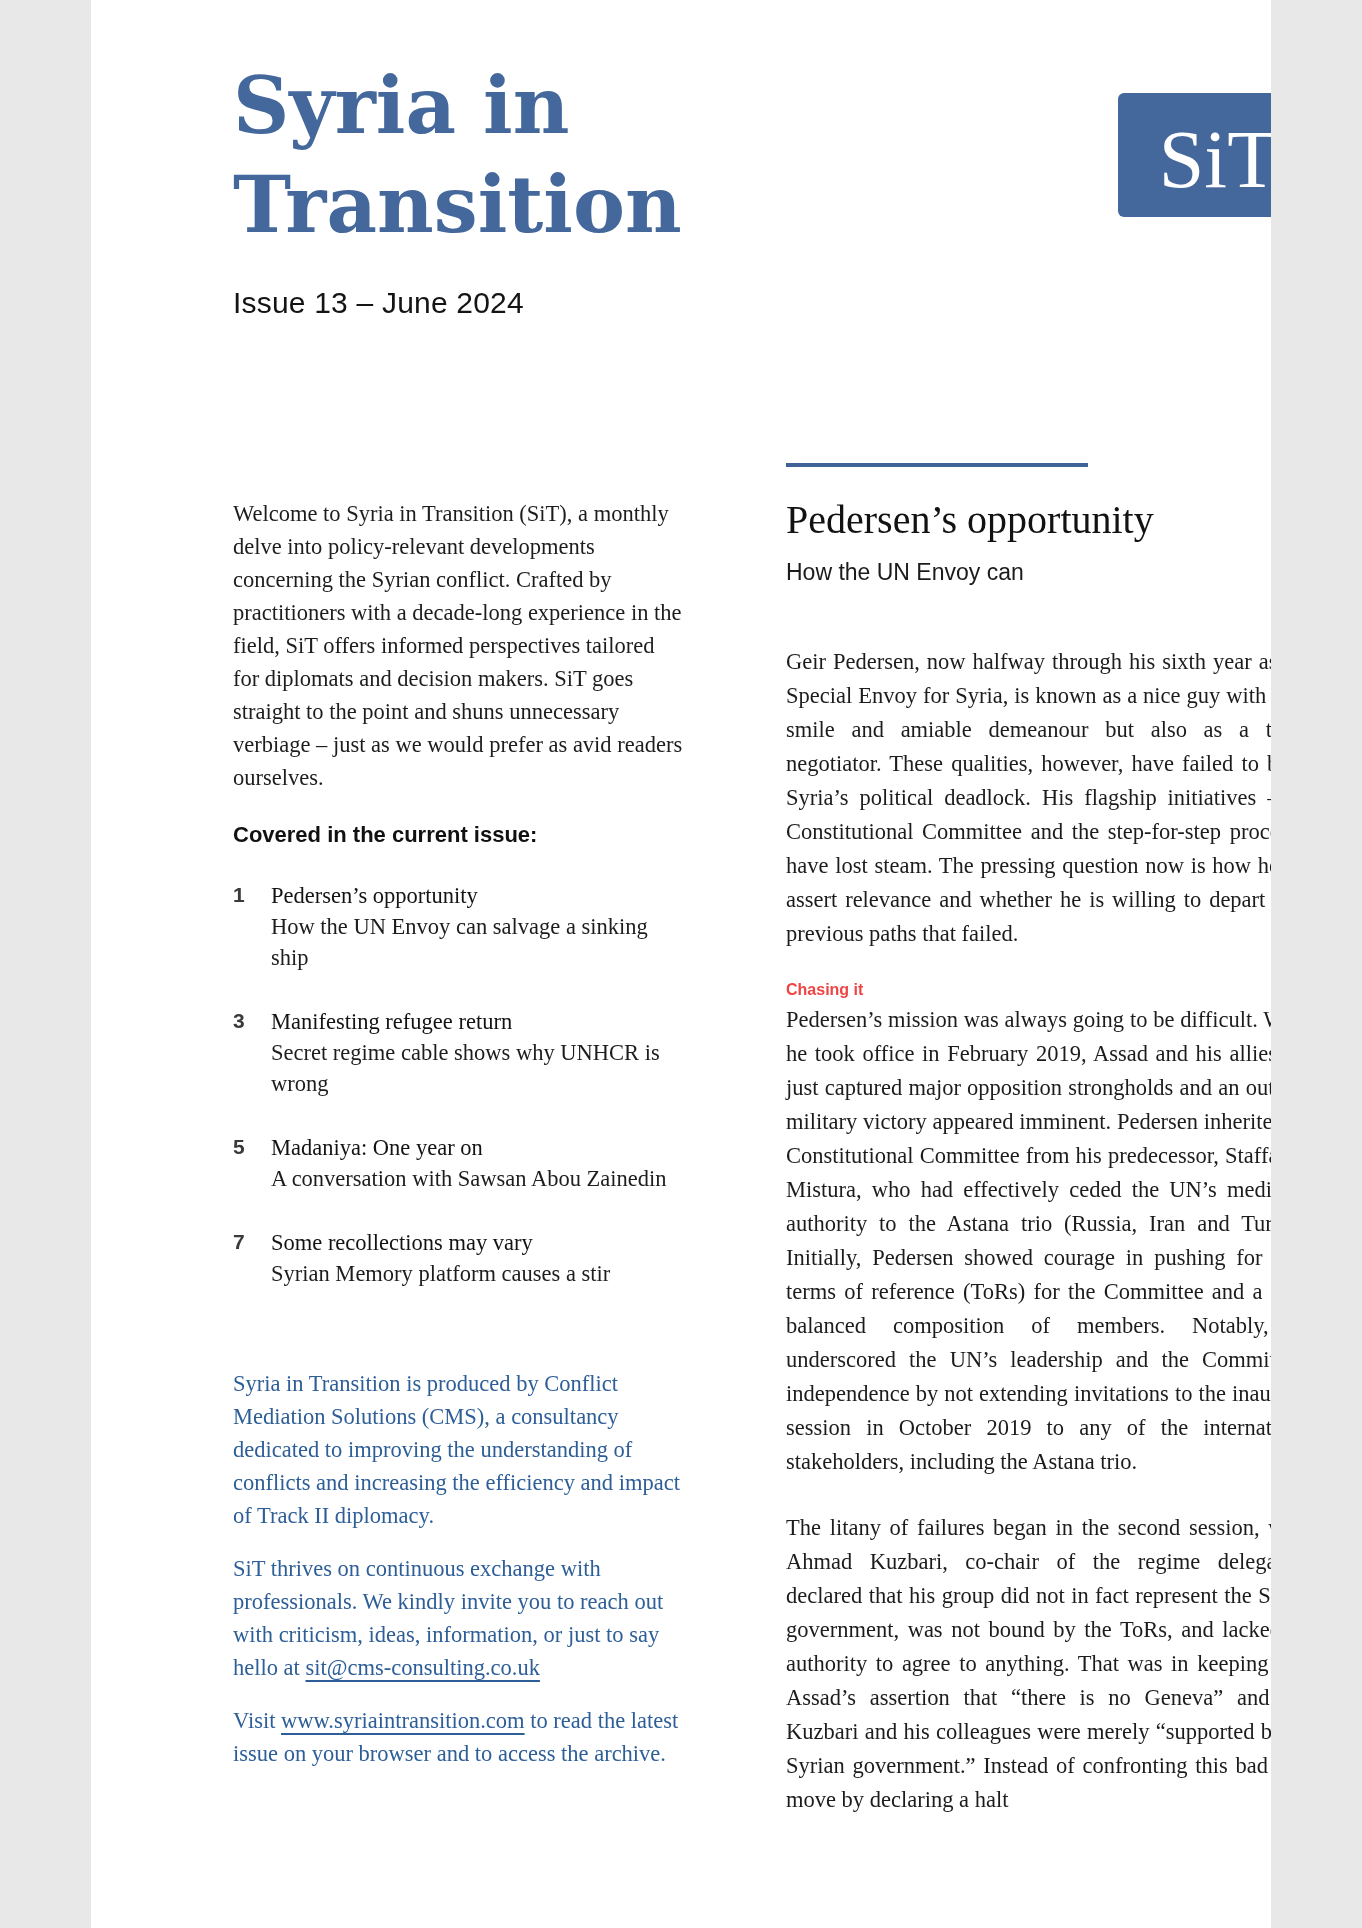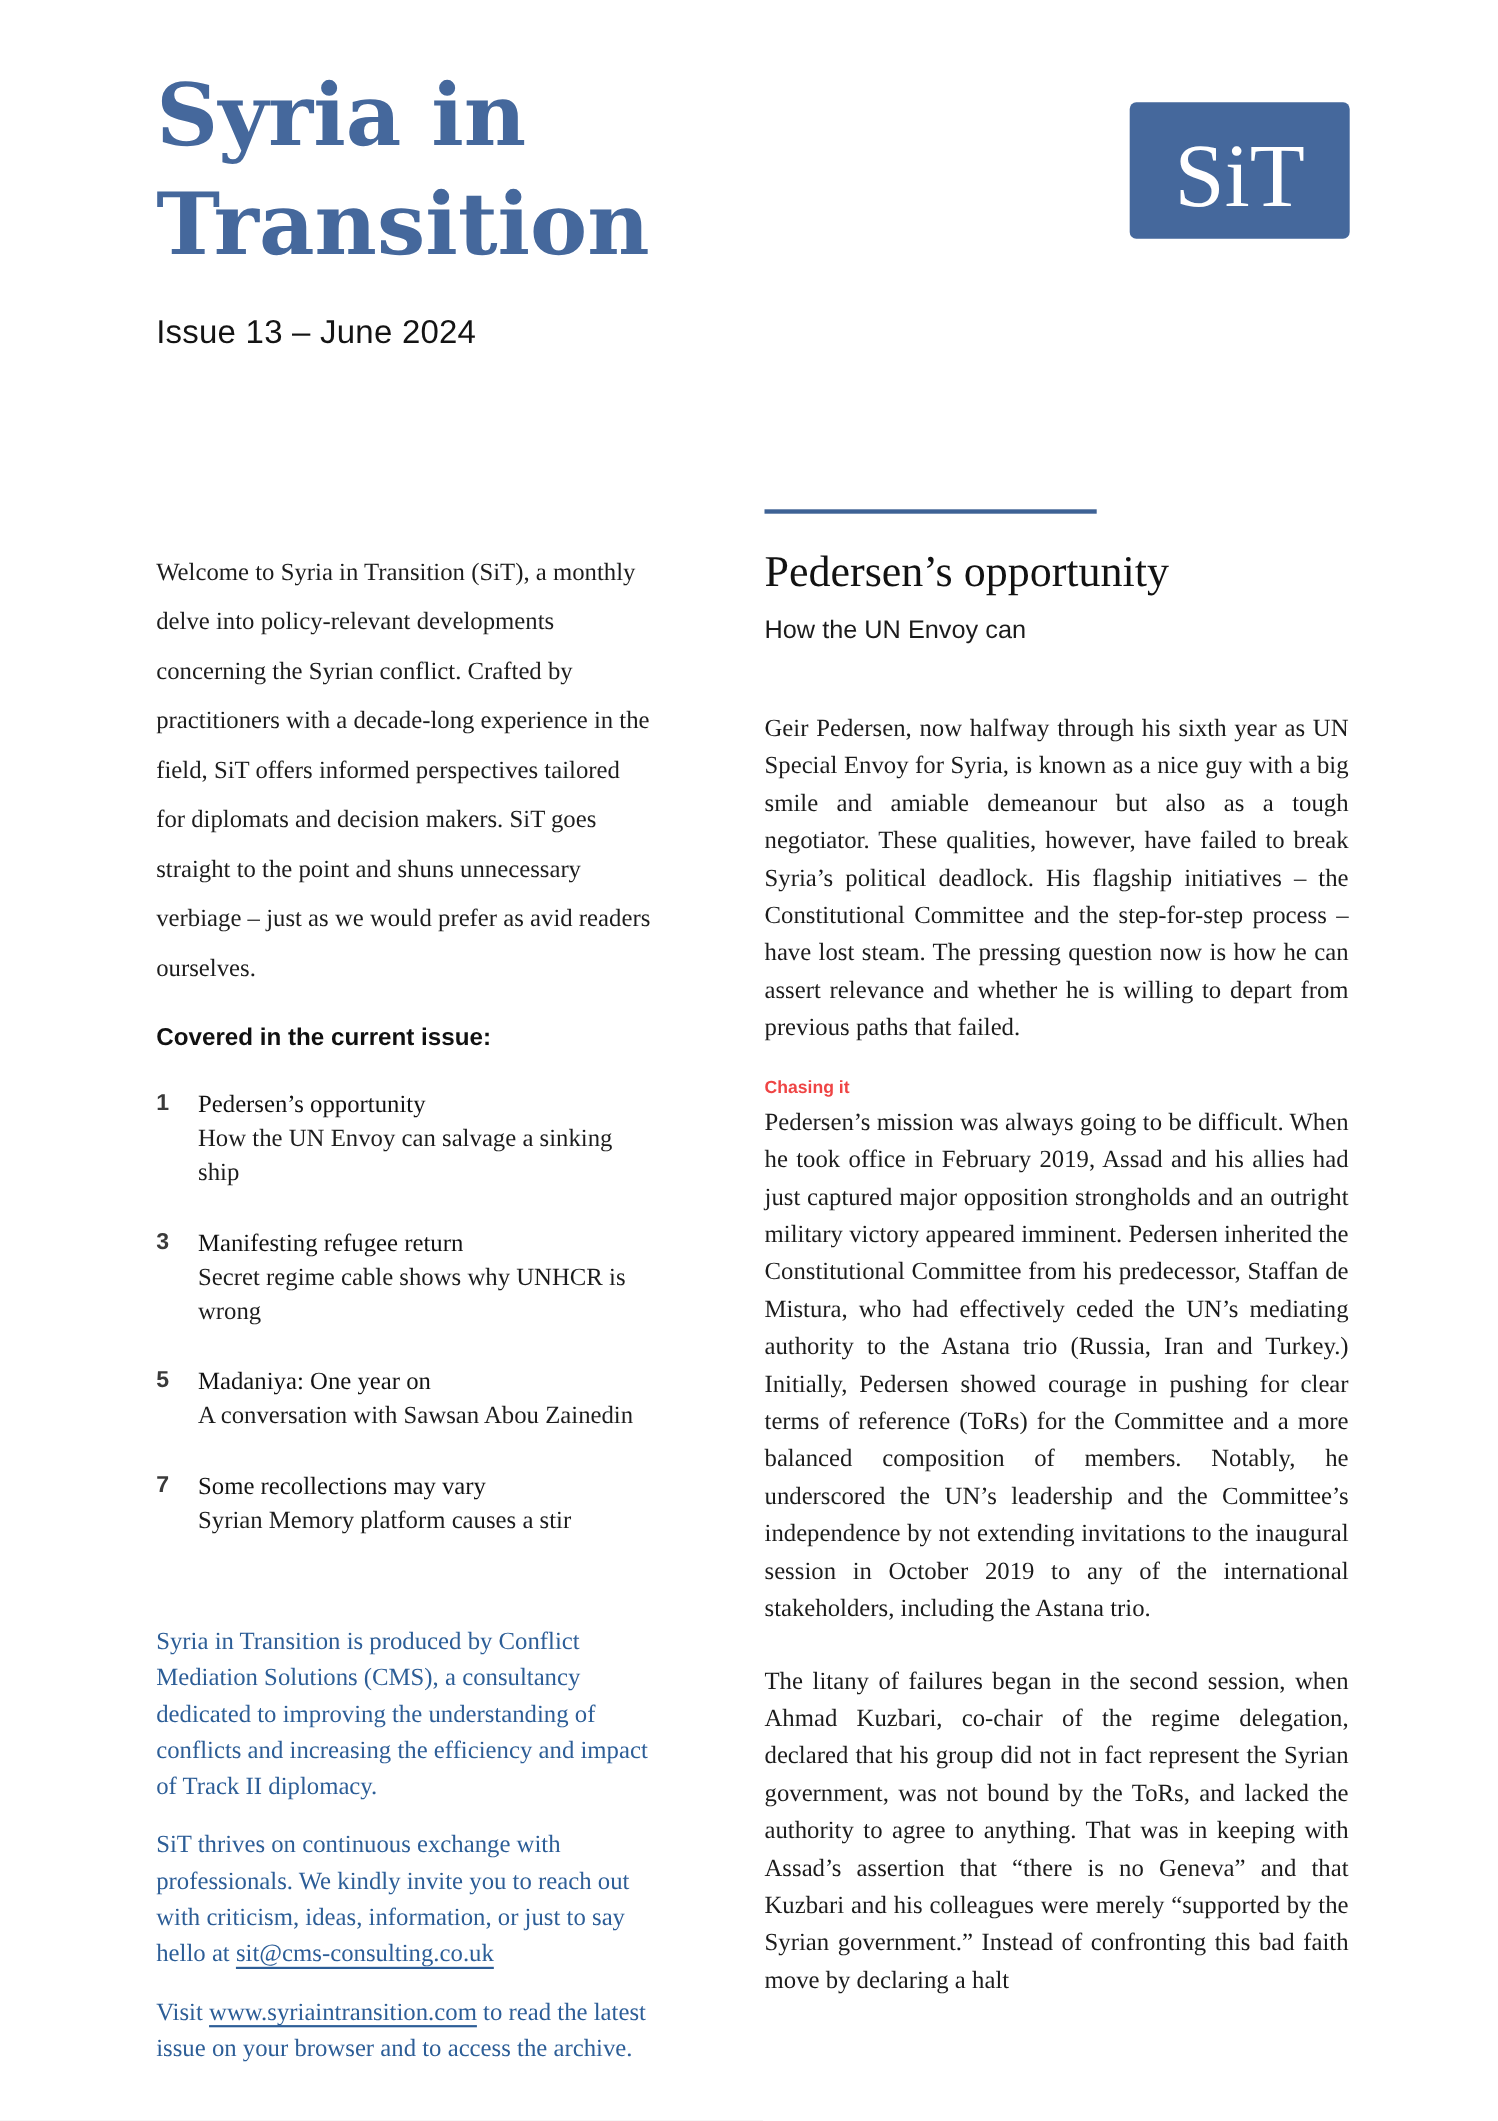--- a/index.html
+++ b/index.html
@@ -1,17 +1,17 @@
 <!DOCTYPE html>
 <html><head>
 <meta charset="utf-8">
 <style>
   html,body { margin:0; padding:0; background:#e8e8e8; }
   .page {
-    position:relative; width:1362px; height:1928px; margin:0 auto;
+    position:relative; width:1180px; height:1928px; margin:0 auto;
     background:#ffffff; overflow:hidden;
     font-family:"Liberation Serif","DejaVu Serif",serif;
     -webkit-font-smoothing:antialiased;
   }
 
   
   .masthead-title {
     position:absolute; left:142px; top:56px; width:480px;
     font-family:"DejaVu Serif","Liberation Serif",serif;
     font-weight:700; font-size:78px; line-height:99px; color:#45689c;
@@ -26,21 +26,21 @@
     background:#45689c; border-radius:6px;
     display:flex; align-items:center; justify-content:center;
   }
   .logo-text {
     font-family:"Liberation Serif","DejaVu Serif",serif;
     font-size:82px; line-height:82px; color:#ffffff; padding-top:10px;
   }
 
   
   .left-col { position:absolute; left:142px; top:497px; width:450px; }
-  .intro { font-size:22.5px; line-height:45px; color:#1d1d1d; }
+  .intro { font-size:22.5px; line-height:33px; color:#1d1d1d; }
   .toc-heading {
     margin-top:28px;
     font-family:"Liberation Sans","DejaVu Sans",sans-serif;
     font-weight:700; font-size:22px; color:#111111;
   }
   .toc { margin-top:32px; }
   .toc-item { display:flex; margin-bottom:33px; }
   .toc-num {
     flex:0 0 38px; width:38px;
     font-family:"Liberation Sans","DejaVu Sans",sans-serif;

